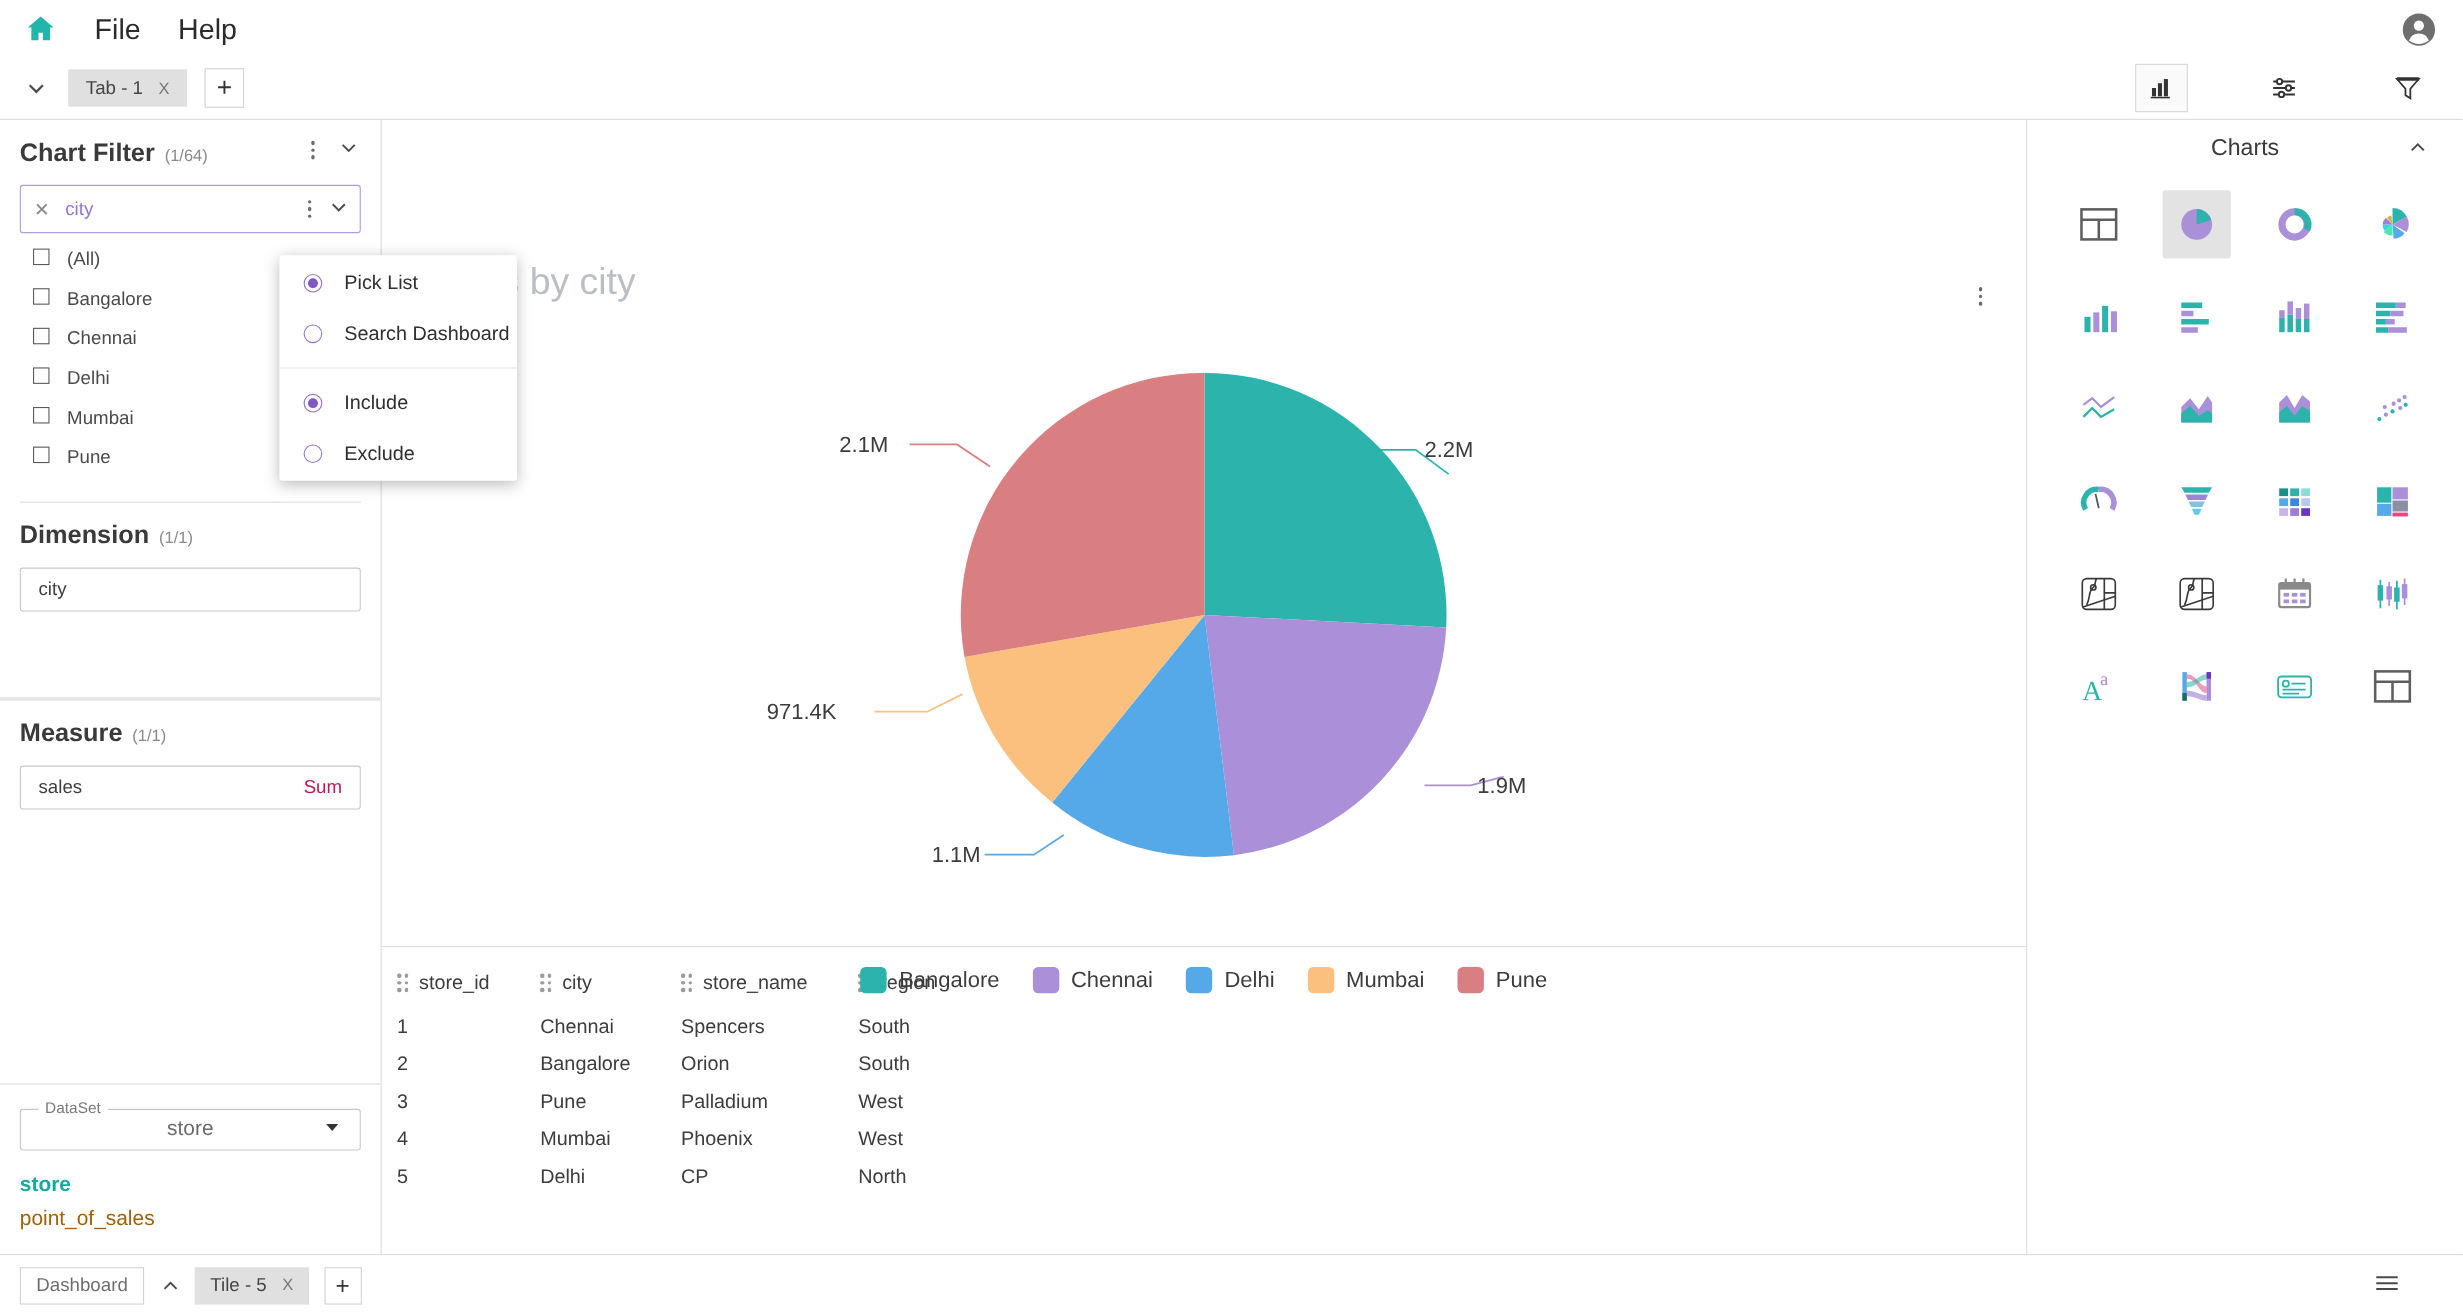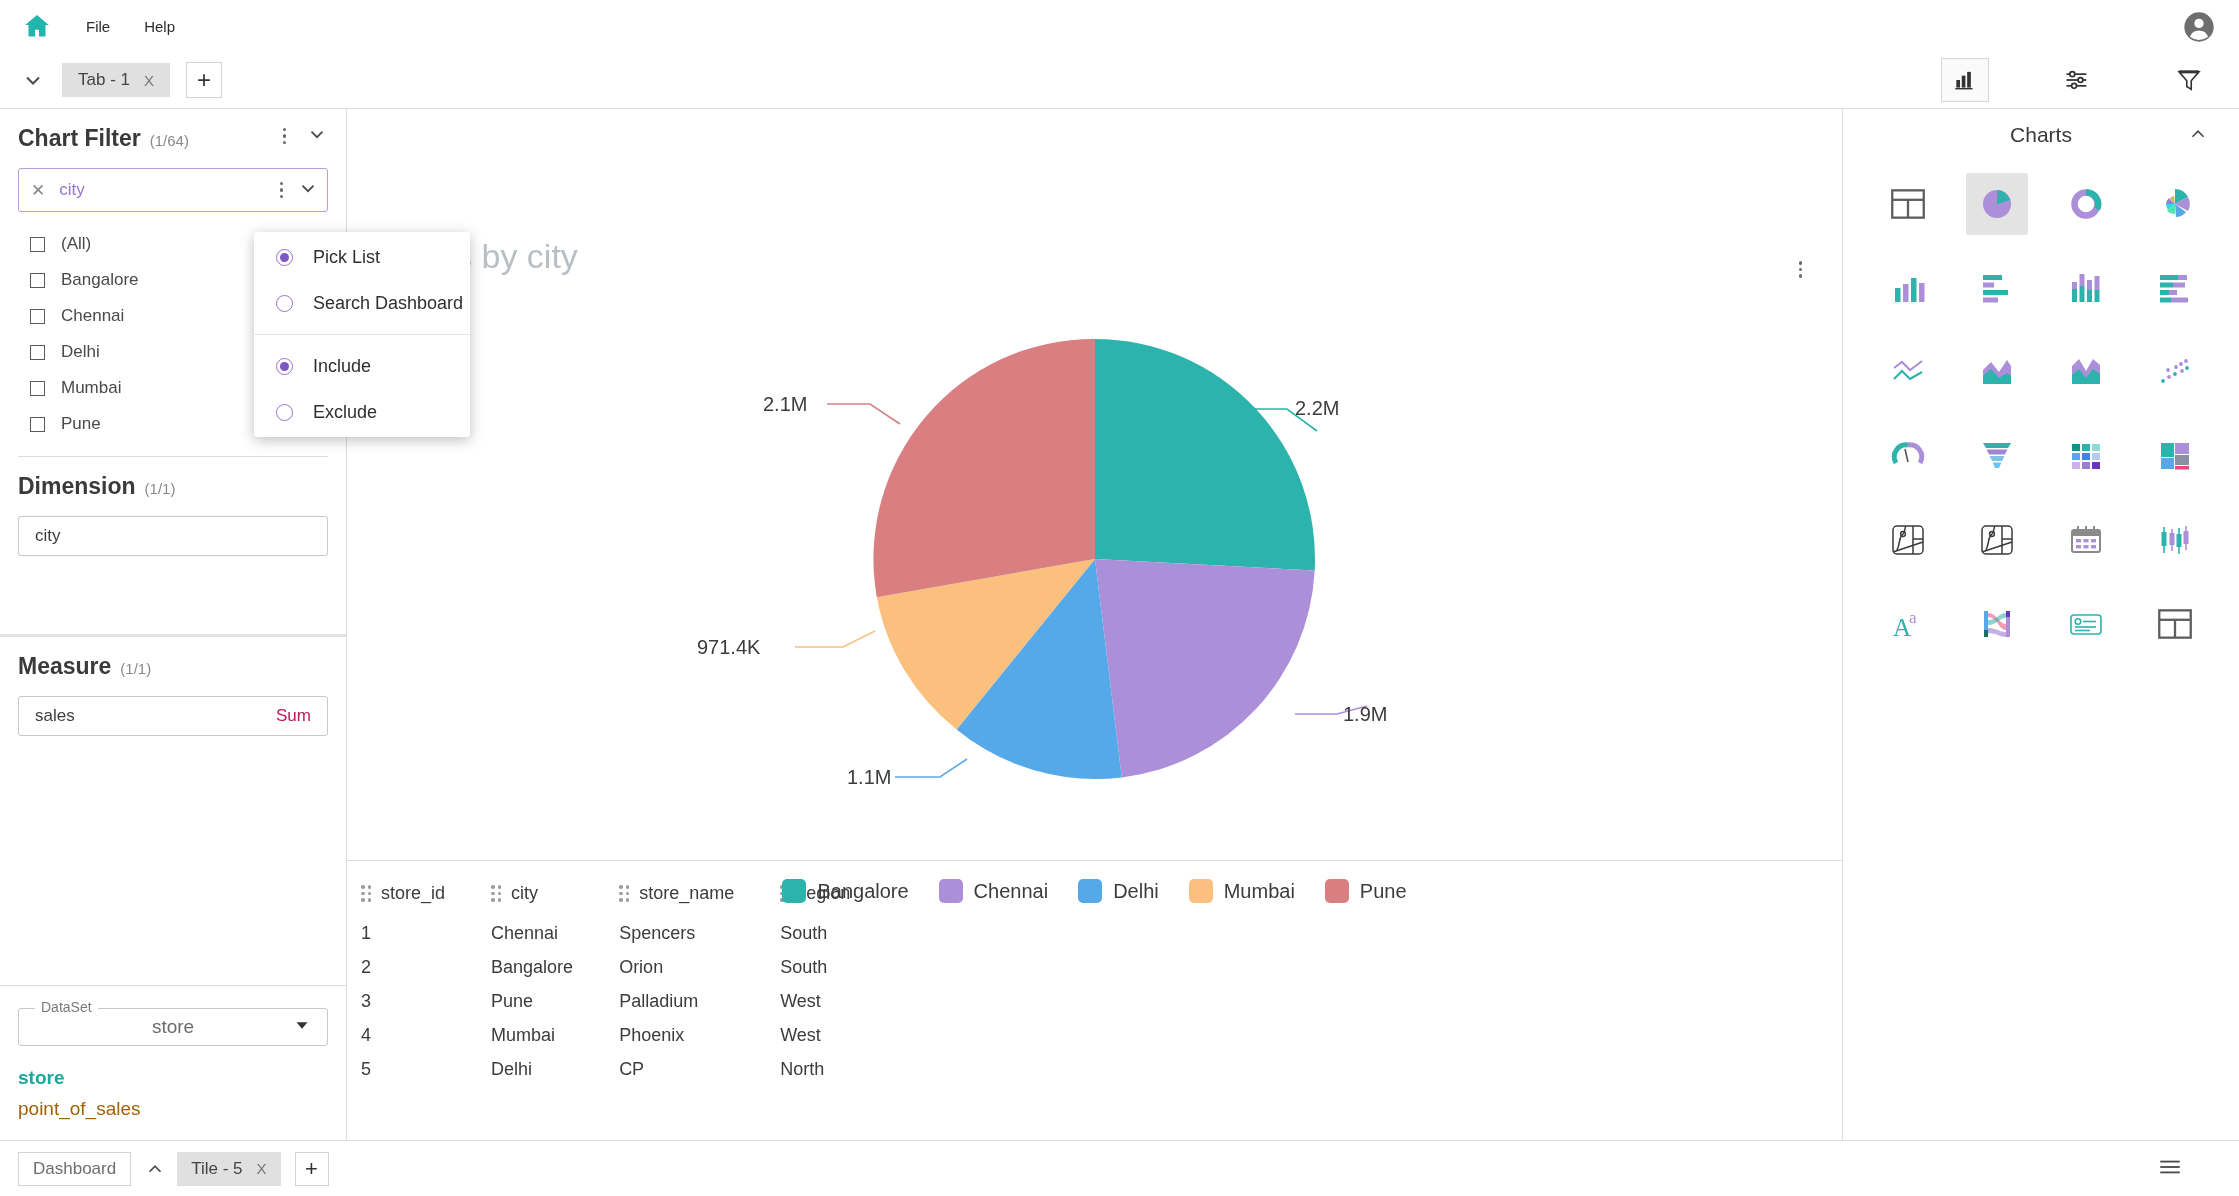--- a/index.html
+++ b/index.html
@@ -8,21 +8,21 @@
     font-family: "Liberation Sans", sans-serif;
     background: #ffffff; color: #3c3c3c;
     overflow: hidden;
   }
   .app { position: relative; width: 2239px; height: 1196px; display: flex; flex-direction: column; }
 
   
   .menubar { height: 52px; display: flex; align-items: center; padding: 0 22px; flex: none; position: relative; }
   .home-icon { width: 30px; height: 30px; display: block; }
   .menu-items { display: flex; align-items: center; margin-left: 34px; gap: 34px; }
-  .menu-item { font-size: 15px; color: #2b2b2b; cursor: pointer; }
+  .menu-item { font-size: 26px; color: #2b2b2b; cursor: pointer; }
   .avatar { position: absolute; right: 24px; top: 11px; width: 32px; height: 32px; }
 
   
   .tabbar { height: 57px; display: flex; align-items: center; padding: 0 16px; flex: none;
             border-bottom: 1px solid #dcdcdc; position: relative; }
   .chev-btn { width: 34px; height: 34px; display: flex; align-items: center; justify-content: center; cursor: pointer; }
   .tab { background: #e0e0e0; height: 34px; display: flex; align-items: center; gap: 14px;
          padding: 0 16px; margin-left: 12px; cursor: pointer; }
   .tab-label { font-size: 17px; color: #444; }
   .tab-close { font-size: 15px; color: #777; cursor: pointer; }
@@ -45,21 +45,21 @@
   .kebab { display: flex; flex-direction: column; gap: 3px; cursor: pointer; padding: 4px; }
   .kebab i { width: 3.5px; height: 3.5px; background: #6b6b6b; border-radius: 50%; display: block; }
 
   .filter-field { margin-top: 16px; height: 44px; border: 1px solid #b49ae0; border-radius: 3px;
                   display: flex; align-items: center; padding: 0 8px 0 12px; position: relative; background: #fff; }
   .fx { font-size: 17px; color: #888; cursor: pointer; }
   .ffield-label { font-size: 17px; color: #9575cd; margin-left: 14px; flex: 1; }
   .ffield-actions { display: flex; align-items: center; gap: 10px; }
 
   .checklist { margin-top: 14px; }
-  .chk-row { display: flex; align-items: center; height: 36px; cursor: pointer; padding-left: 12px; }
+  .chk-row { display: flex; align-items: flex-start; height: 36px; cursor: pointer; padding-left: 12px; }
   .chk-box { width: 15px; height: 15px; border: 1.6px solid #5a5a5a; margin-right: 16px; flex: none; background: #fff; }
   .chk-label { font-size: 17px; color: #4a4a4a; }
   .divider { height: 1px; background: #dcdcdc; margin: 14px 18px 0 18px; }
   .thick-divider { height: 3px; background: #e3e3e3; margin: 0; }
 
   .pill { height: 40px; border: 1px solid #c8c8c8; border-radius: 3px; display: flex; align-items: center;
           padding: 0 16px; margin-top: 16px; background: #fff; font-size: 17px; color: #3d3d3d; cursor: pointer; }
   .pill .agg { margin-left: auto; color: #be185d; font-size: 17px; }
   .spacer-sm { height: 78px; }
 

